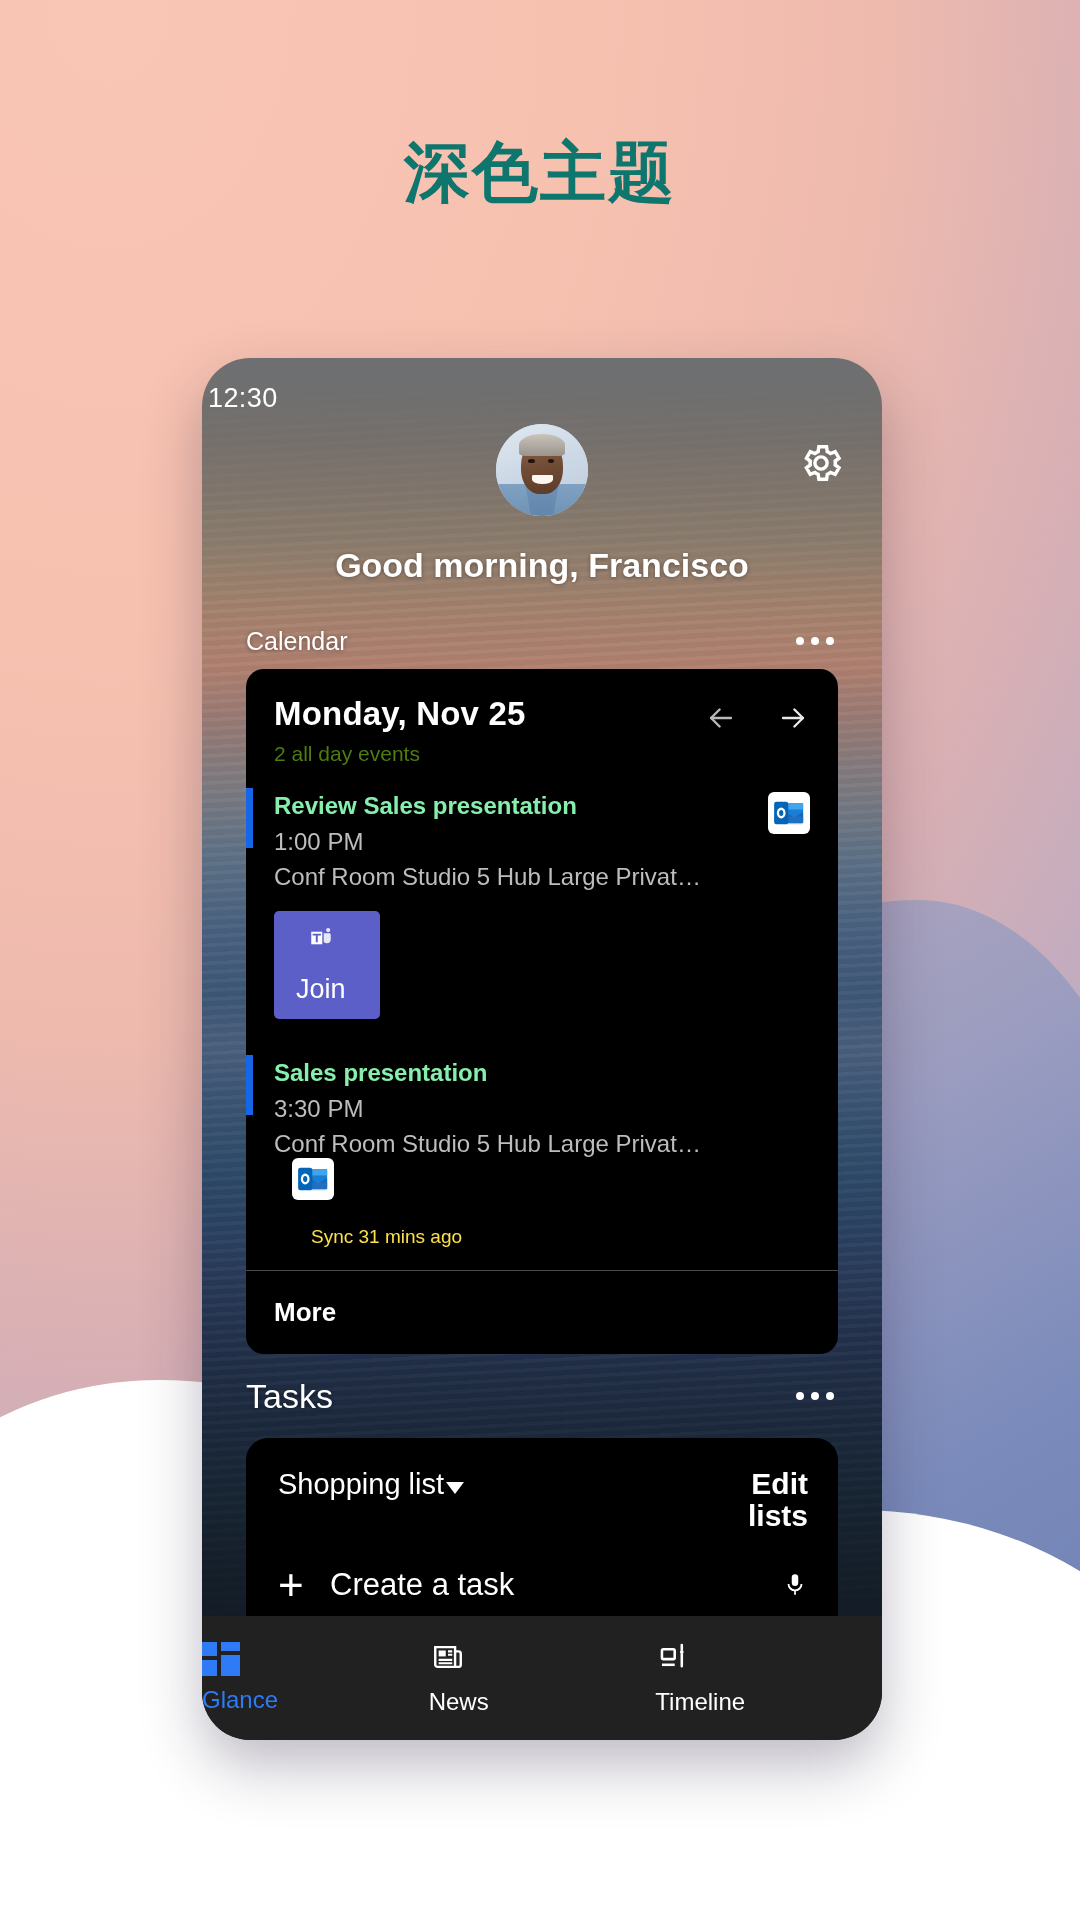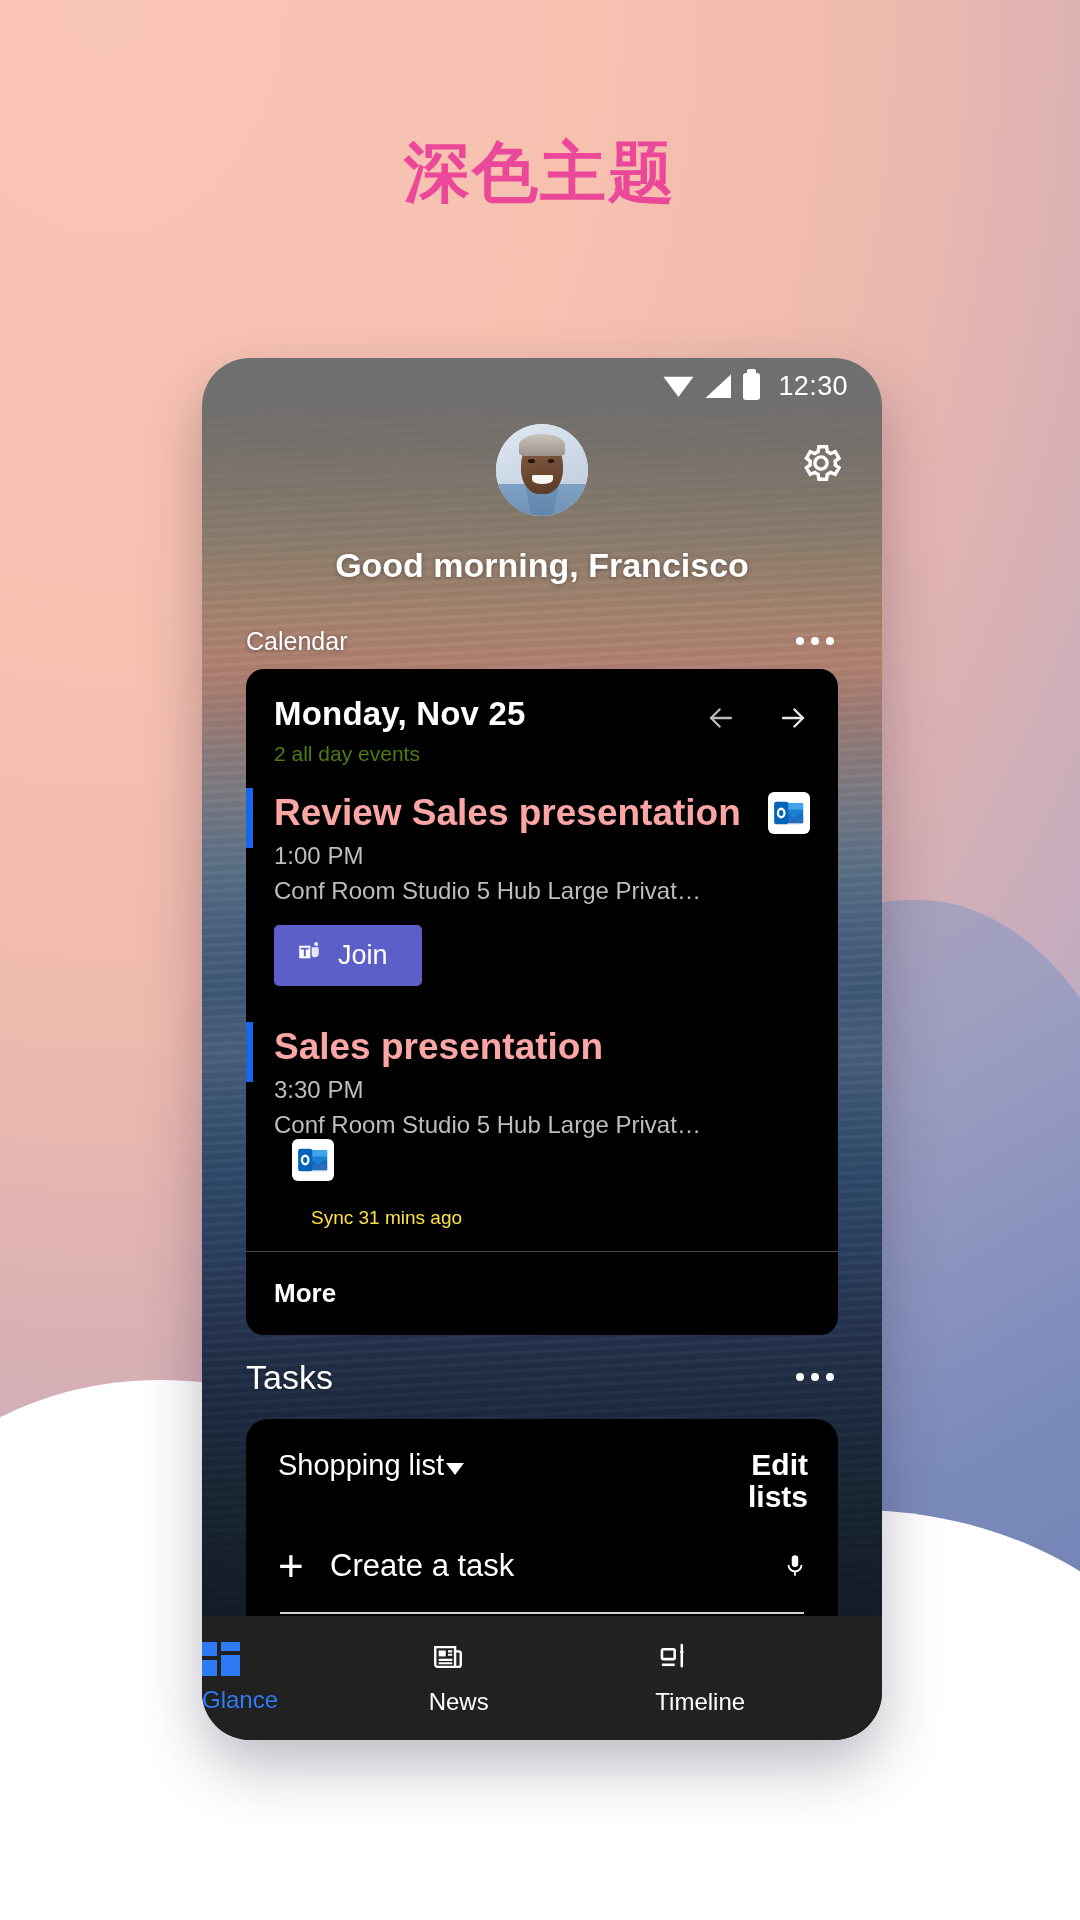--- a/index.html
+++ b/index.html
@@ -53,21 +53,21 @@
   }
 
   
   .page-title {
     position: absolute;
     top: 128px; left: 0; right: 0;
     text-align: center;
     font-size: 66px;
     font-weight: 700;
     letter-spacing: 2px;
-    color: #ec4899;
+    color: #0f766e;
     font-family: "DejaVu Sans", "Liberation Sans", sans-serif;
   }
 
   
   .phone {
     position: absolute;
     left: 202px; top: 358px;
     width: 680px; height: 1382px;
     border-radius: 48px;
     overflow: hidden;
@@ -109,25 +109,25 @@
         rgba(0,0,0,0.045) 9px);
     opacity: .55;
     mask-image: linear-gradient(180deg, transparent 0%, #000 18%, #000 72%, transparent 96%);
     -webkit-mask-image: linear-gradient(180deg, transparent 0%, #000 18%, #000 72%, transparent 96%);
   }
   .screen { position: absolute; inset: 0; display: flex; flex-direction: column; }
 
   
   .statusbar {
     height: 56px;
-    display: flex; align-items: center; justify-content: flex-end;
+    display: flex; align-items: flex-start; justify-content: flex-end;
     gap: 12px;
     padding: 0 34px 0 0;
     color: #fff;
-    position: relative; z-index: 3;
+    position: relative; z-index: 3; flex-direction: column;
   }
   .sb-time { font-size: 27px; margin-left: 6px; letter-spacing: .4px; }
   .ic-wifi {
     width: 30px; height: 22px;
     background: #fff;
     clip-path: polygon(0% 8%, 100% 8%, 50% 100%);
   }
   .ic-signal {
     width: 26px; height: 24px;
     background: #fff;
@@ -246,21 +246,21 @@
     display: flex;
     padding: 26px 28px 0 28px;
     position: relative;
   }
   .evt-bar {
     position: absolute; left: 0; top: 22px;
     width: 7px; height: 60px;
     background: #1567e8;
   }
   .evt-main { flex: 1; min-width: 0; }
-  .evt-title { color:#fca5a5; font-size: 37px; font-weight: 700; }
+  .evt-title { color:#86efac; font-size: 24px; font-weight: 700; }
   .evt-time { color:#bdbdbd; font-size: 24px; margin-top: 8px; }
   .evt-loc {
     color:#bdbdbd; font-size: 24px; margin-top: 7px;
     white-space: nowrap; overflow: hidden; text-overflow: ellipsis;
   }
   .outlook-ic {
     width: 42px; height: 42px;
     background: #fff;
     border-radius: 6px;
     margin-left: 18px;
@@ -271,20 +271,21 @@
     display: inline-flex; align-items: center; gap: 16px;
     background: #5b5fc7;
     color: #fff;
     border: none;
     border-radius: 5px;
     padding: 14px 34px 14px 22px;
     font-size: 27px;
     font-family: "Liberation Sans", sans-serif;
     margin: 20px 0 6px 0;
     cursor: pointer;
+    flex-direction: column;
   }
   .sync-text { color:#fde047; font-size: 19px; padding: 26px 28px 22px 28px; margin-left: 37px; }
   .card-divider { height: 1px; background: #4a4a4a; }
   .more-row {
     padding: 26px 28px;
     color:#fff; font-size: 26px; font-weight: 700;
   }
 
   
   .tasks-label-row { padding: 0 44px; height: 84px; display:flex; align-items:center; justify-content:space-between; }

